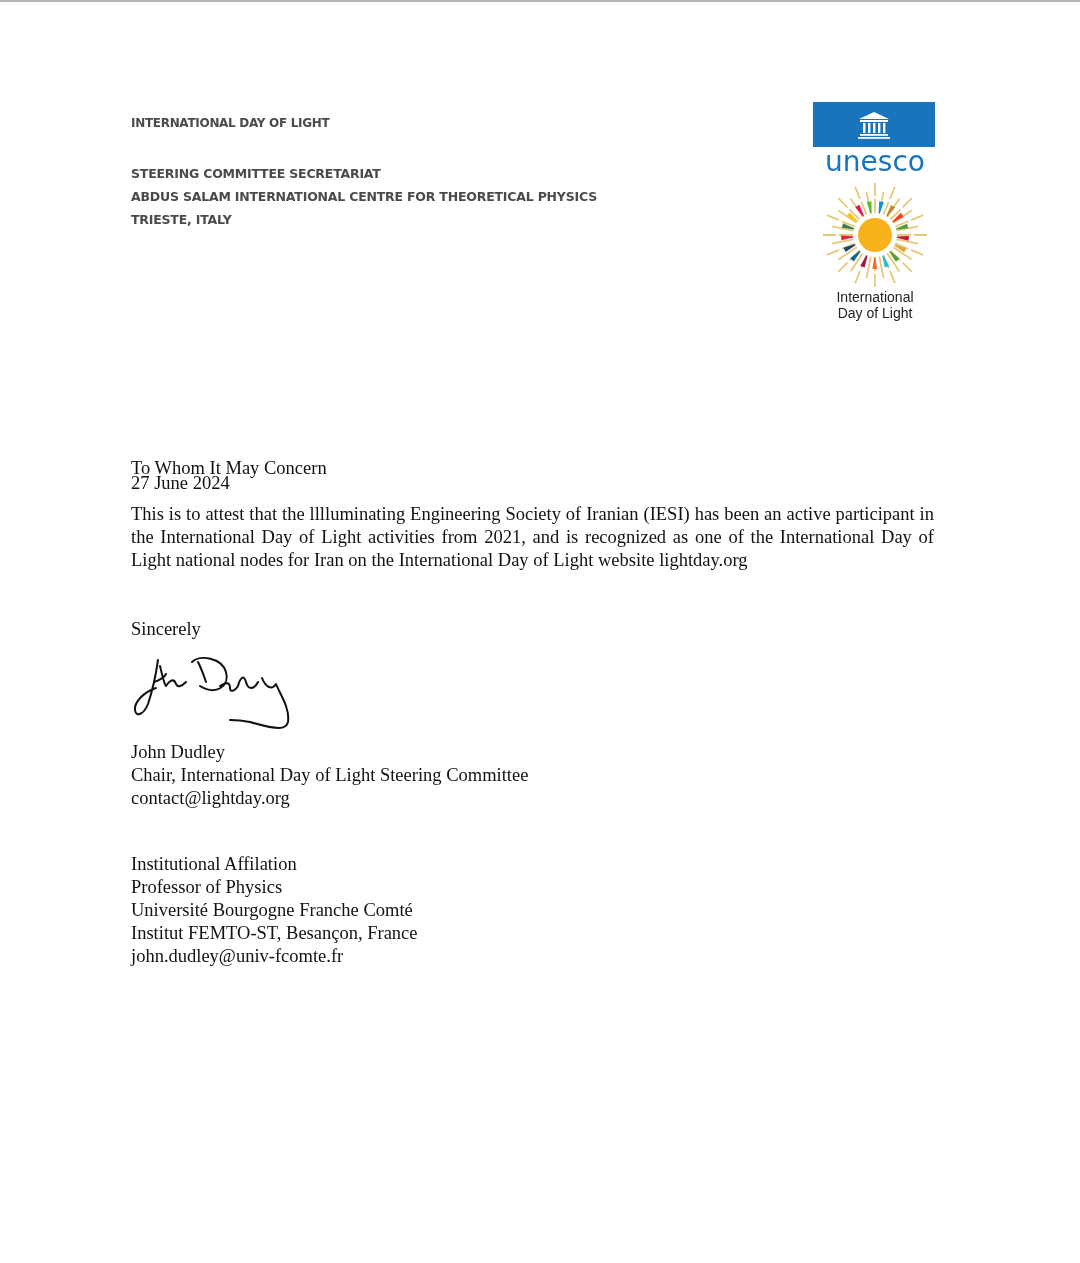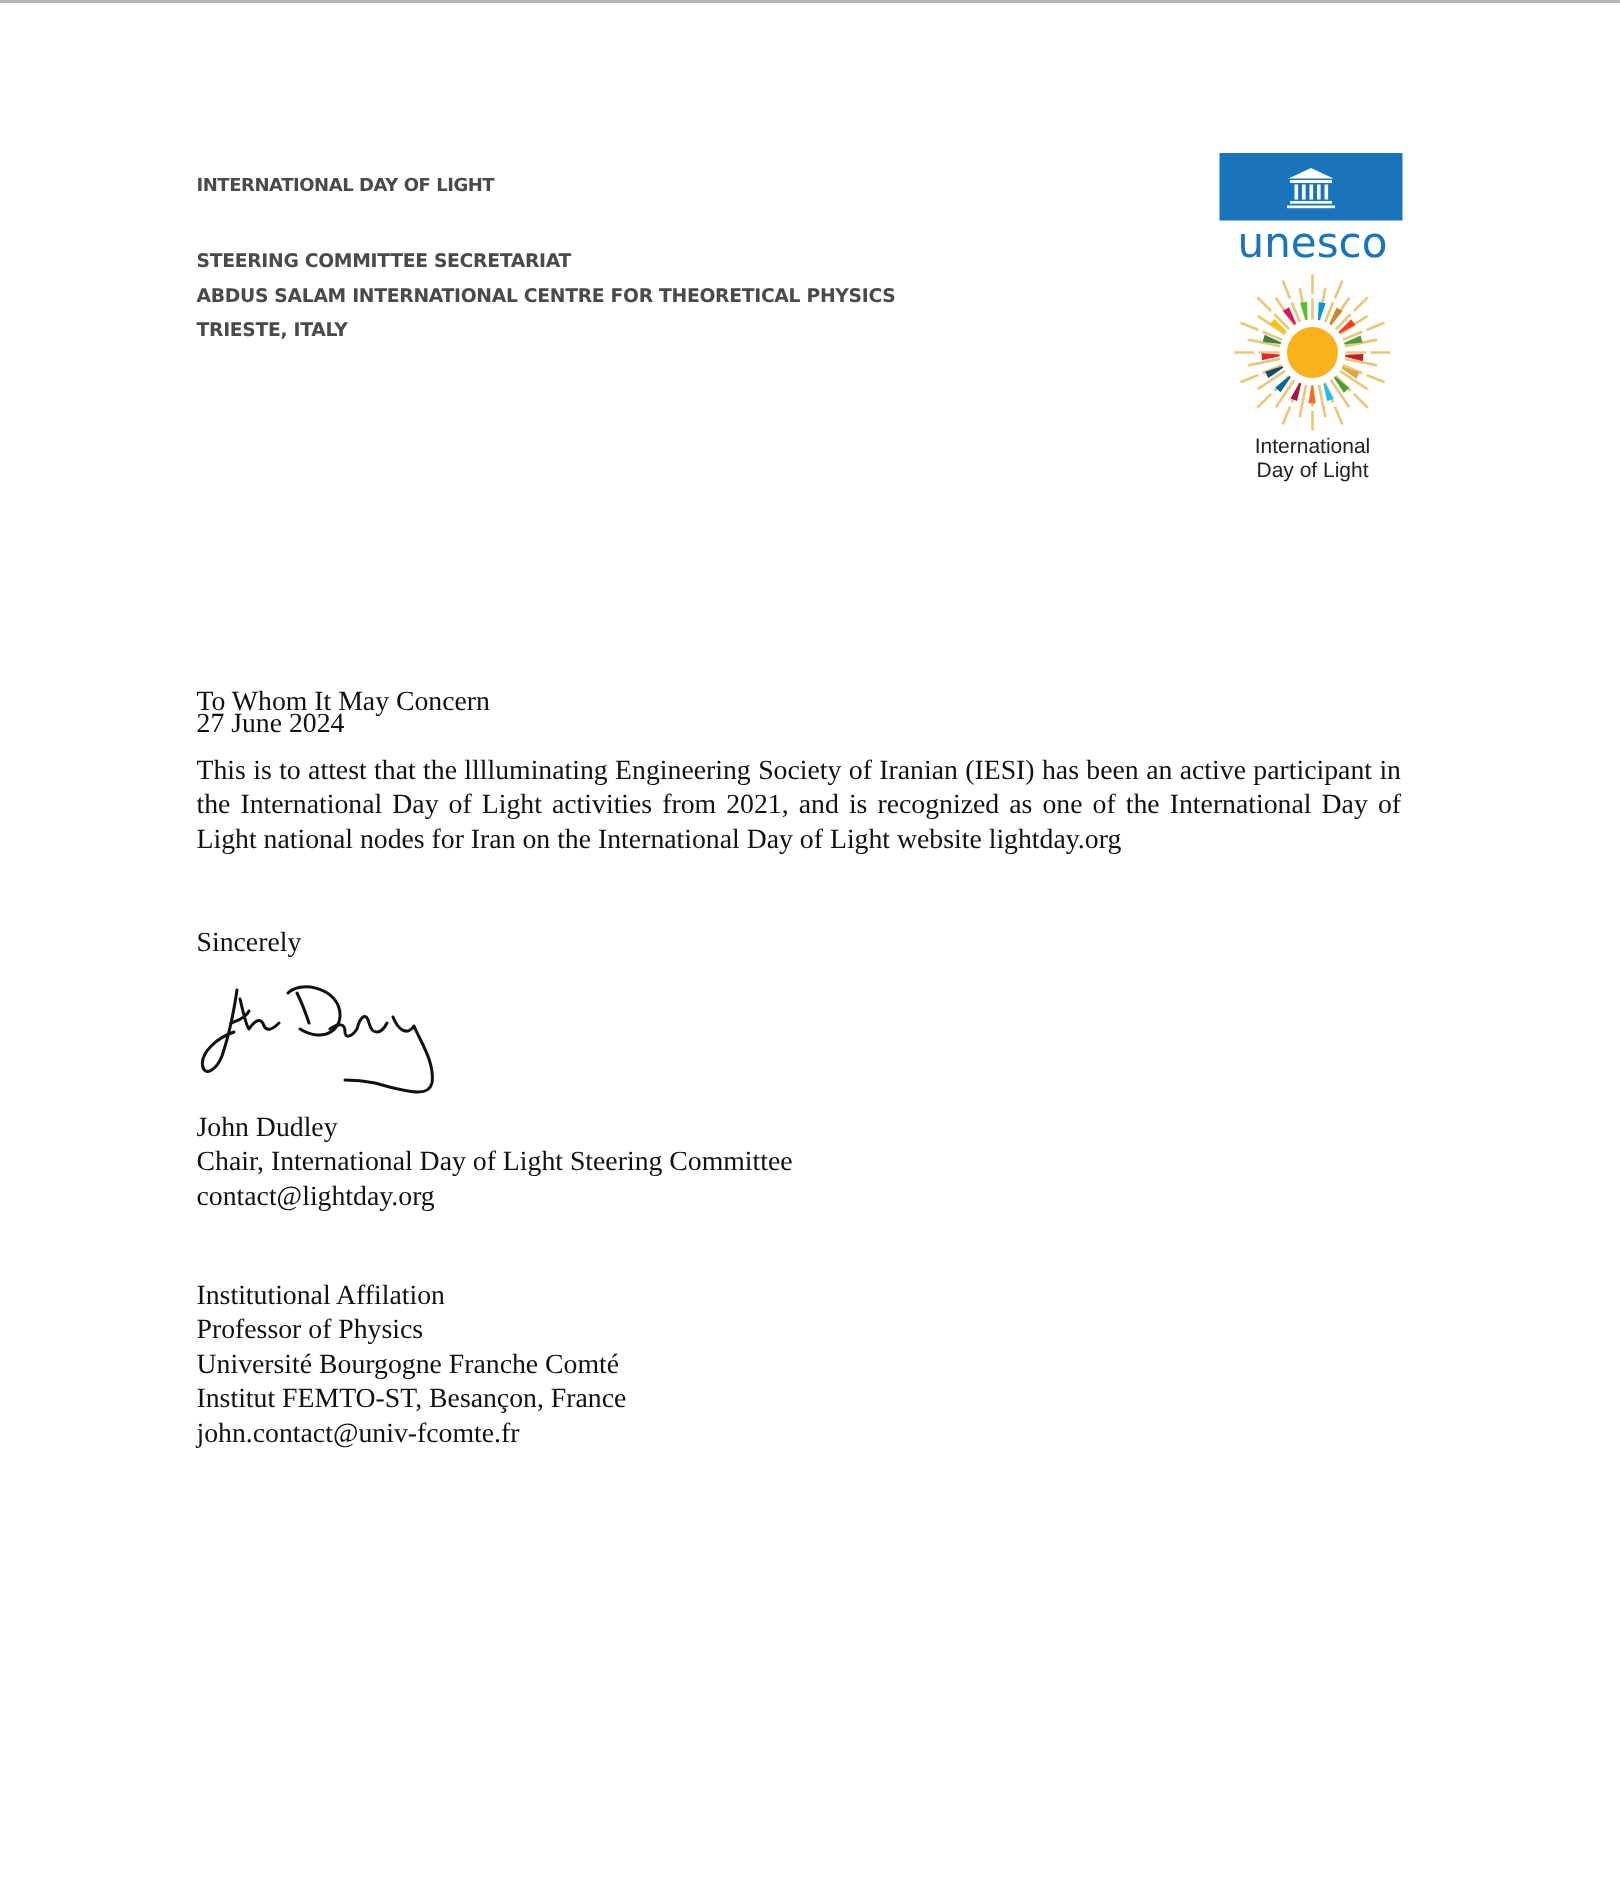--- a/index.html
+++ b/index.html
@@ -213,15 +213,15 @@
     <span class="line">John Dudley</span>
     <span class="line">Chair, International Day of Light Steering Committee</span>
     <span class="line">contact@lightday.org</span>
   </div>
 
   <div class="body-text aff-block">
     <span class="line">Institutional Affilation</span>
     <span class="line">Professor of Physics</span>
     <span class="line">Université Bourgogne Franche Comté</span>
     <span class="line">Institut FEMTO-ST, Besançon, France</span>
-    <span class="line">john.contact@univ-fcomte.fr</span>
+    <span class="line">john.dudley@univ-fcomte.fr</span>
   </div>
 </div>
 
 </body></html>

